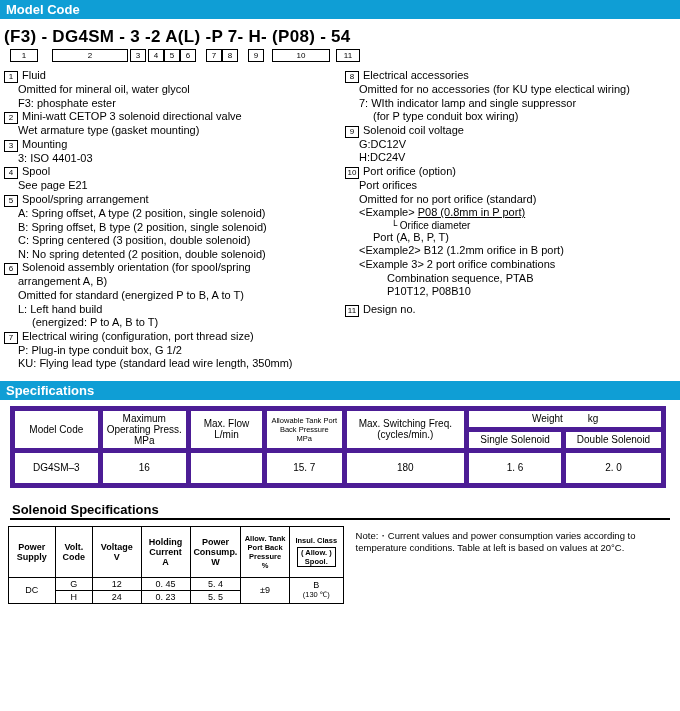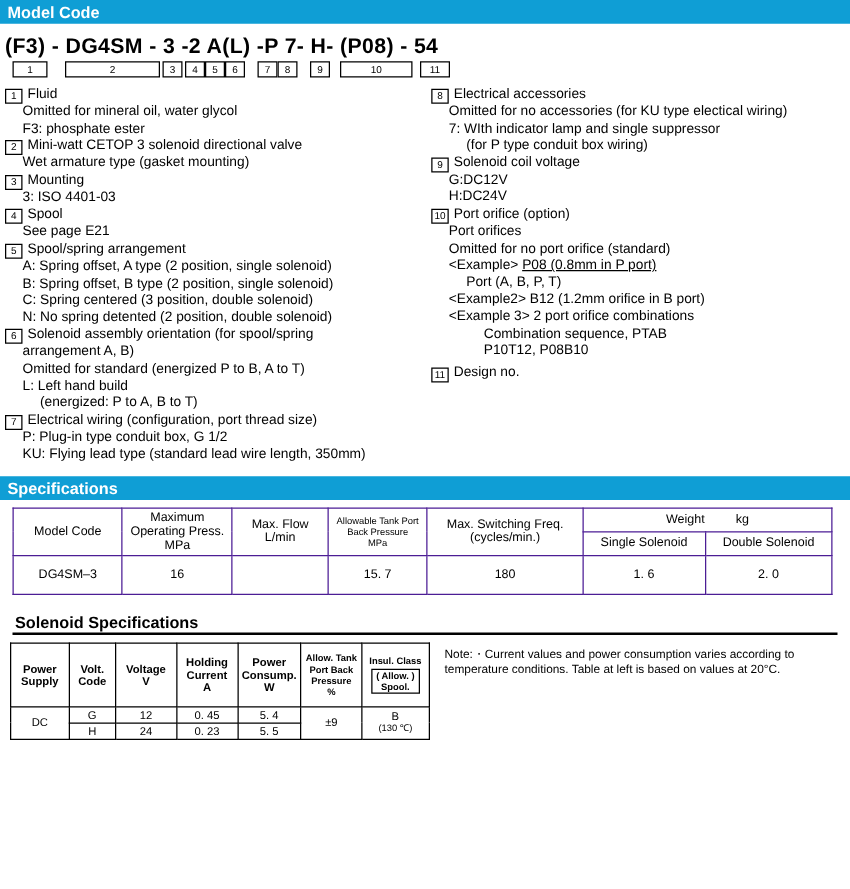--- a/index.html
+++ b/index.html
@@ -81,21 +81,21 @@
 
   
   table{border-collapse:collapse;}
   .spec-table{
     width:656px;
     margin:6px 10px 0 10px;
     font-size:10px;
     text-align:center;
   }
   .spec-table th,.spec-table td{
-    border:1px solid #4c1d95;
+    border:5px solid #4c1d95;
     padding:2px 2px;
     vertical-align:middle;
   }
   .spec-table th{font-weight:normal;}
   .tiny{font-size:7.5px;line-height:9px;}
 
   .sol-wrap{display:flex;align-items:flex-start;padding:0 8px;}
   .sol-table{
     font-size:9px;
     text-align:center;
@@ -212,20 +212,24 @@
     <div class="item">
       <div class="sq">10</div>
       <div class="itxt">Port orifice (option)</div>
     </div>
     <div class="sub">Port orifices</div>
     <div class="sub">Omitted for no port orifice (standard)</div>
 
     <div class="sub">
       <span>&lt;Example&gt;</span>
       <span class="ul-line">P08 (0.8mm in P port)</span>
+    </div>
+    <div class="orifice-mark">
+      <span class="bracket">└</span>
+      <span>Orifice diameter</span>
     </div>
     <div class="sub2">Port (A, B, P, T)</div>
     <div class="sub">&lt;Example2&gt; B12 (1.2mm orifice in B port)</div>
     <div class="sub">&lt;Example 3&gt; 2 port orifice combinations</div>
     <div class="sub3">Combination sequence, PTAB</div>
     <div class="sub3">P10T12, P08B10</div>
 
     <div class="item" style="margin-top:4px;">
       <div class="sq">11</div>
       <div class="itxt">Design no.</div>

